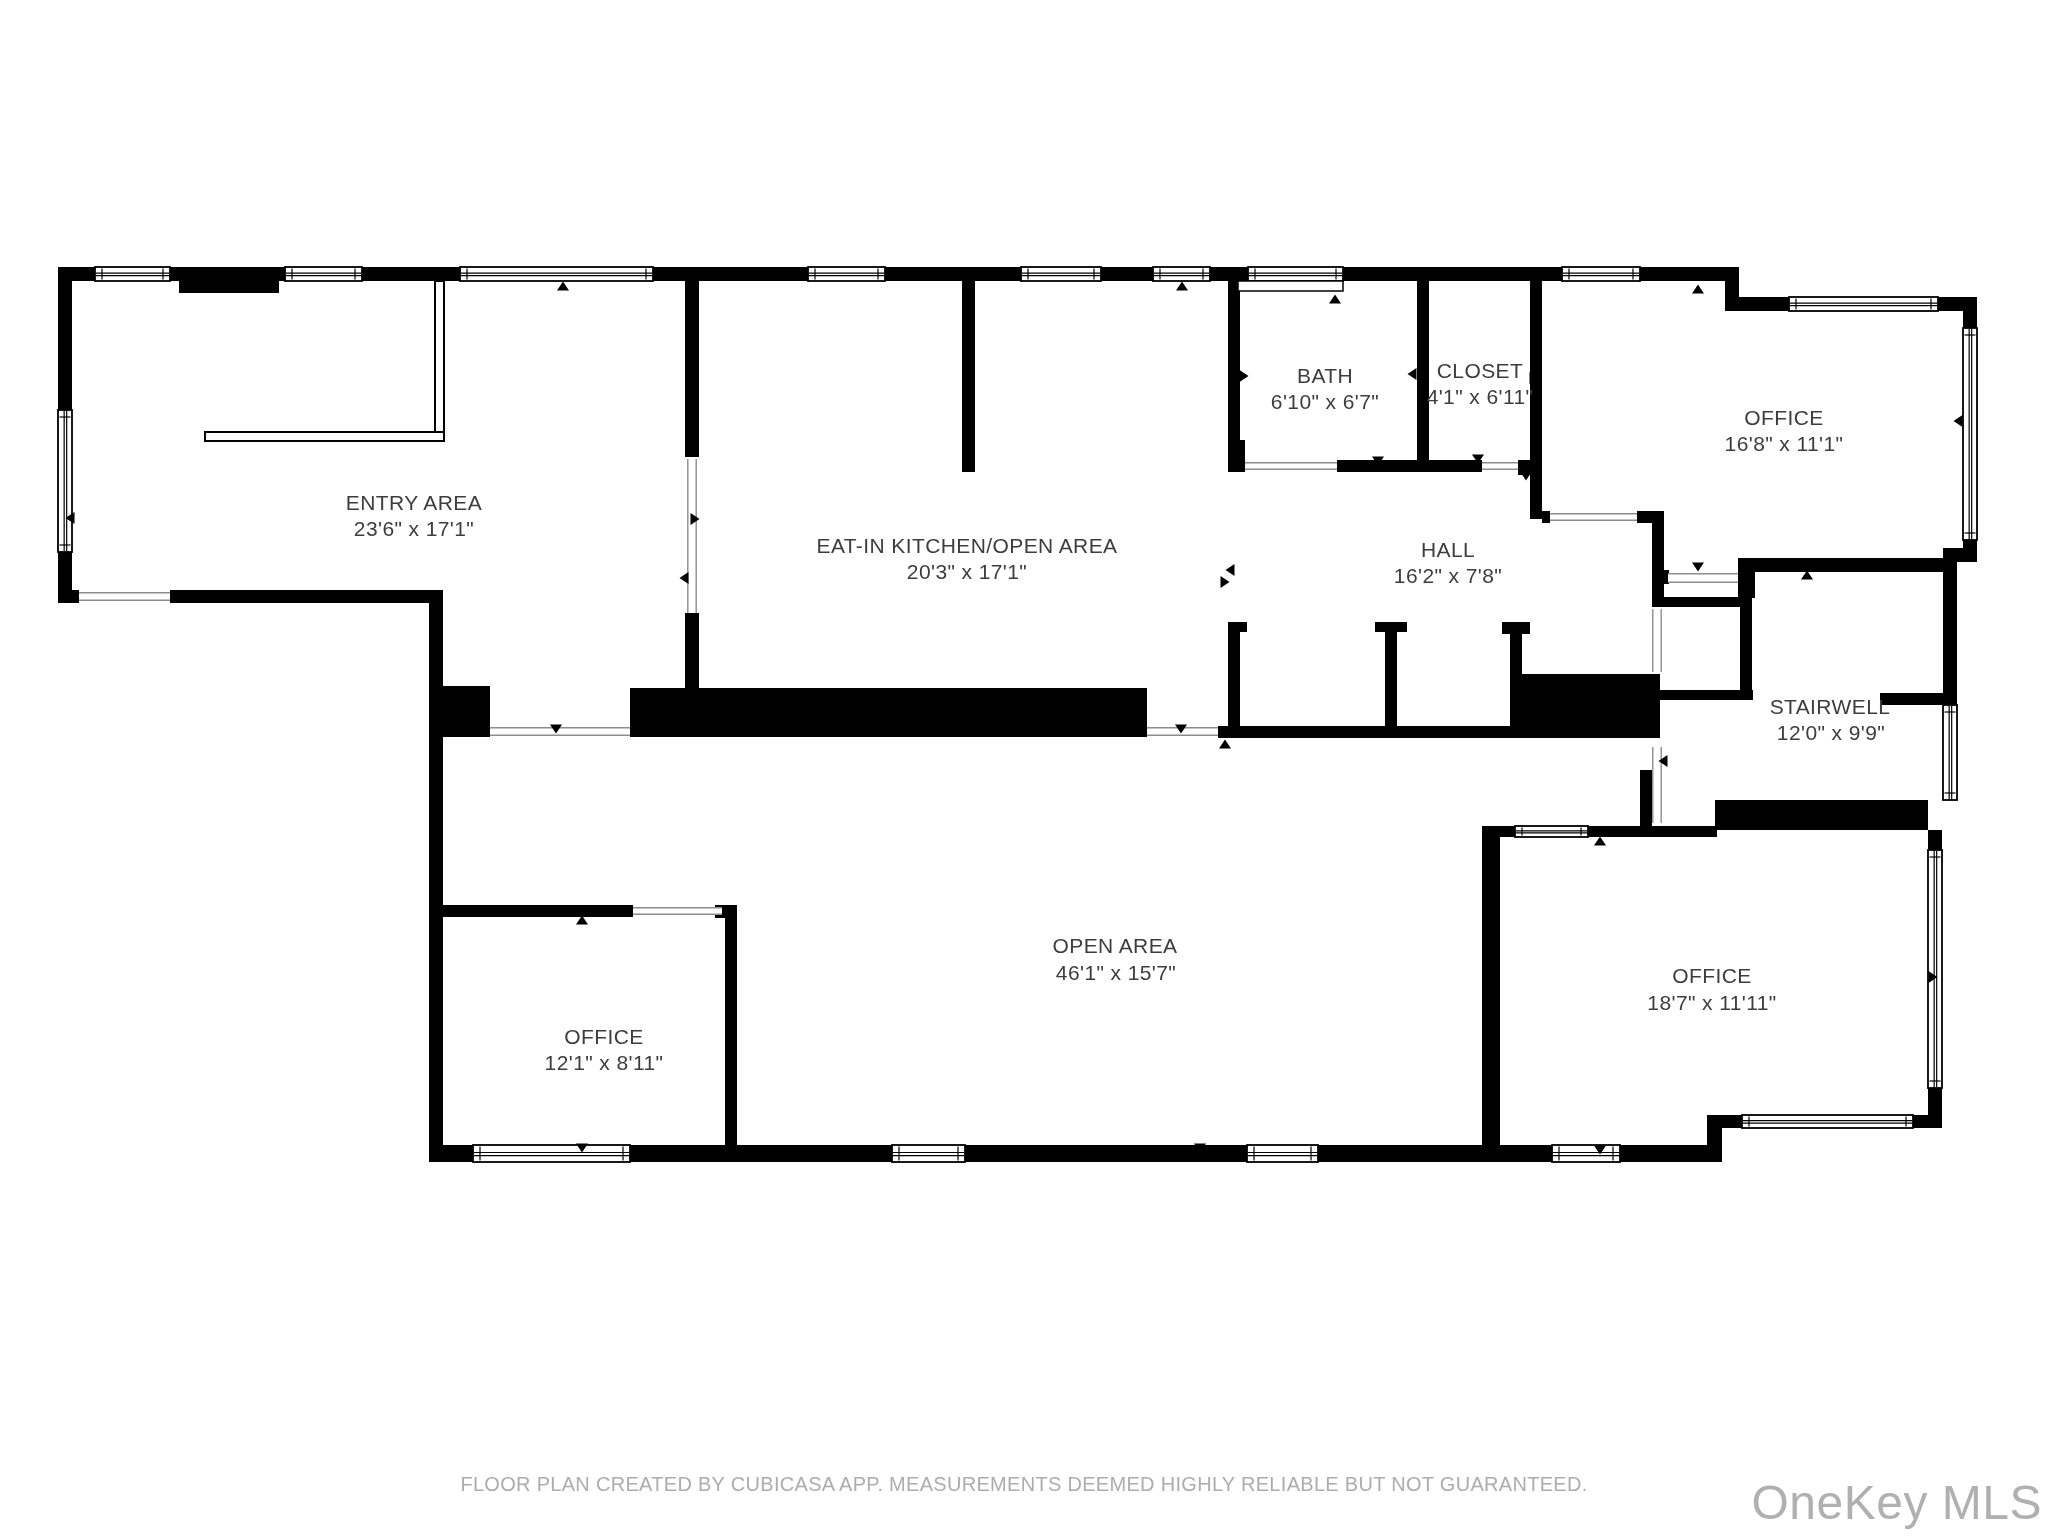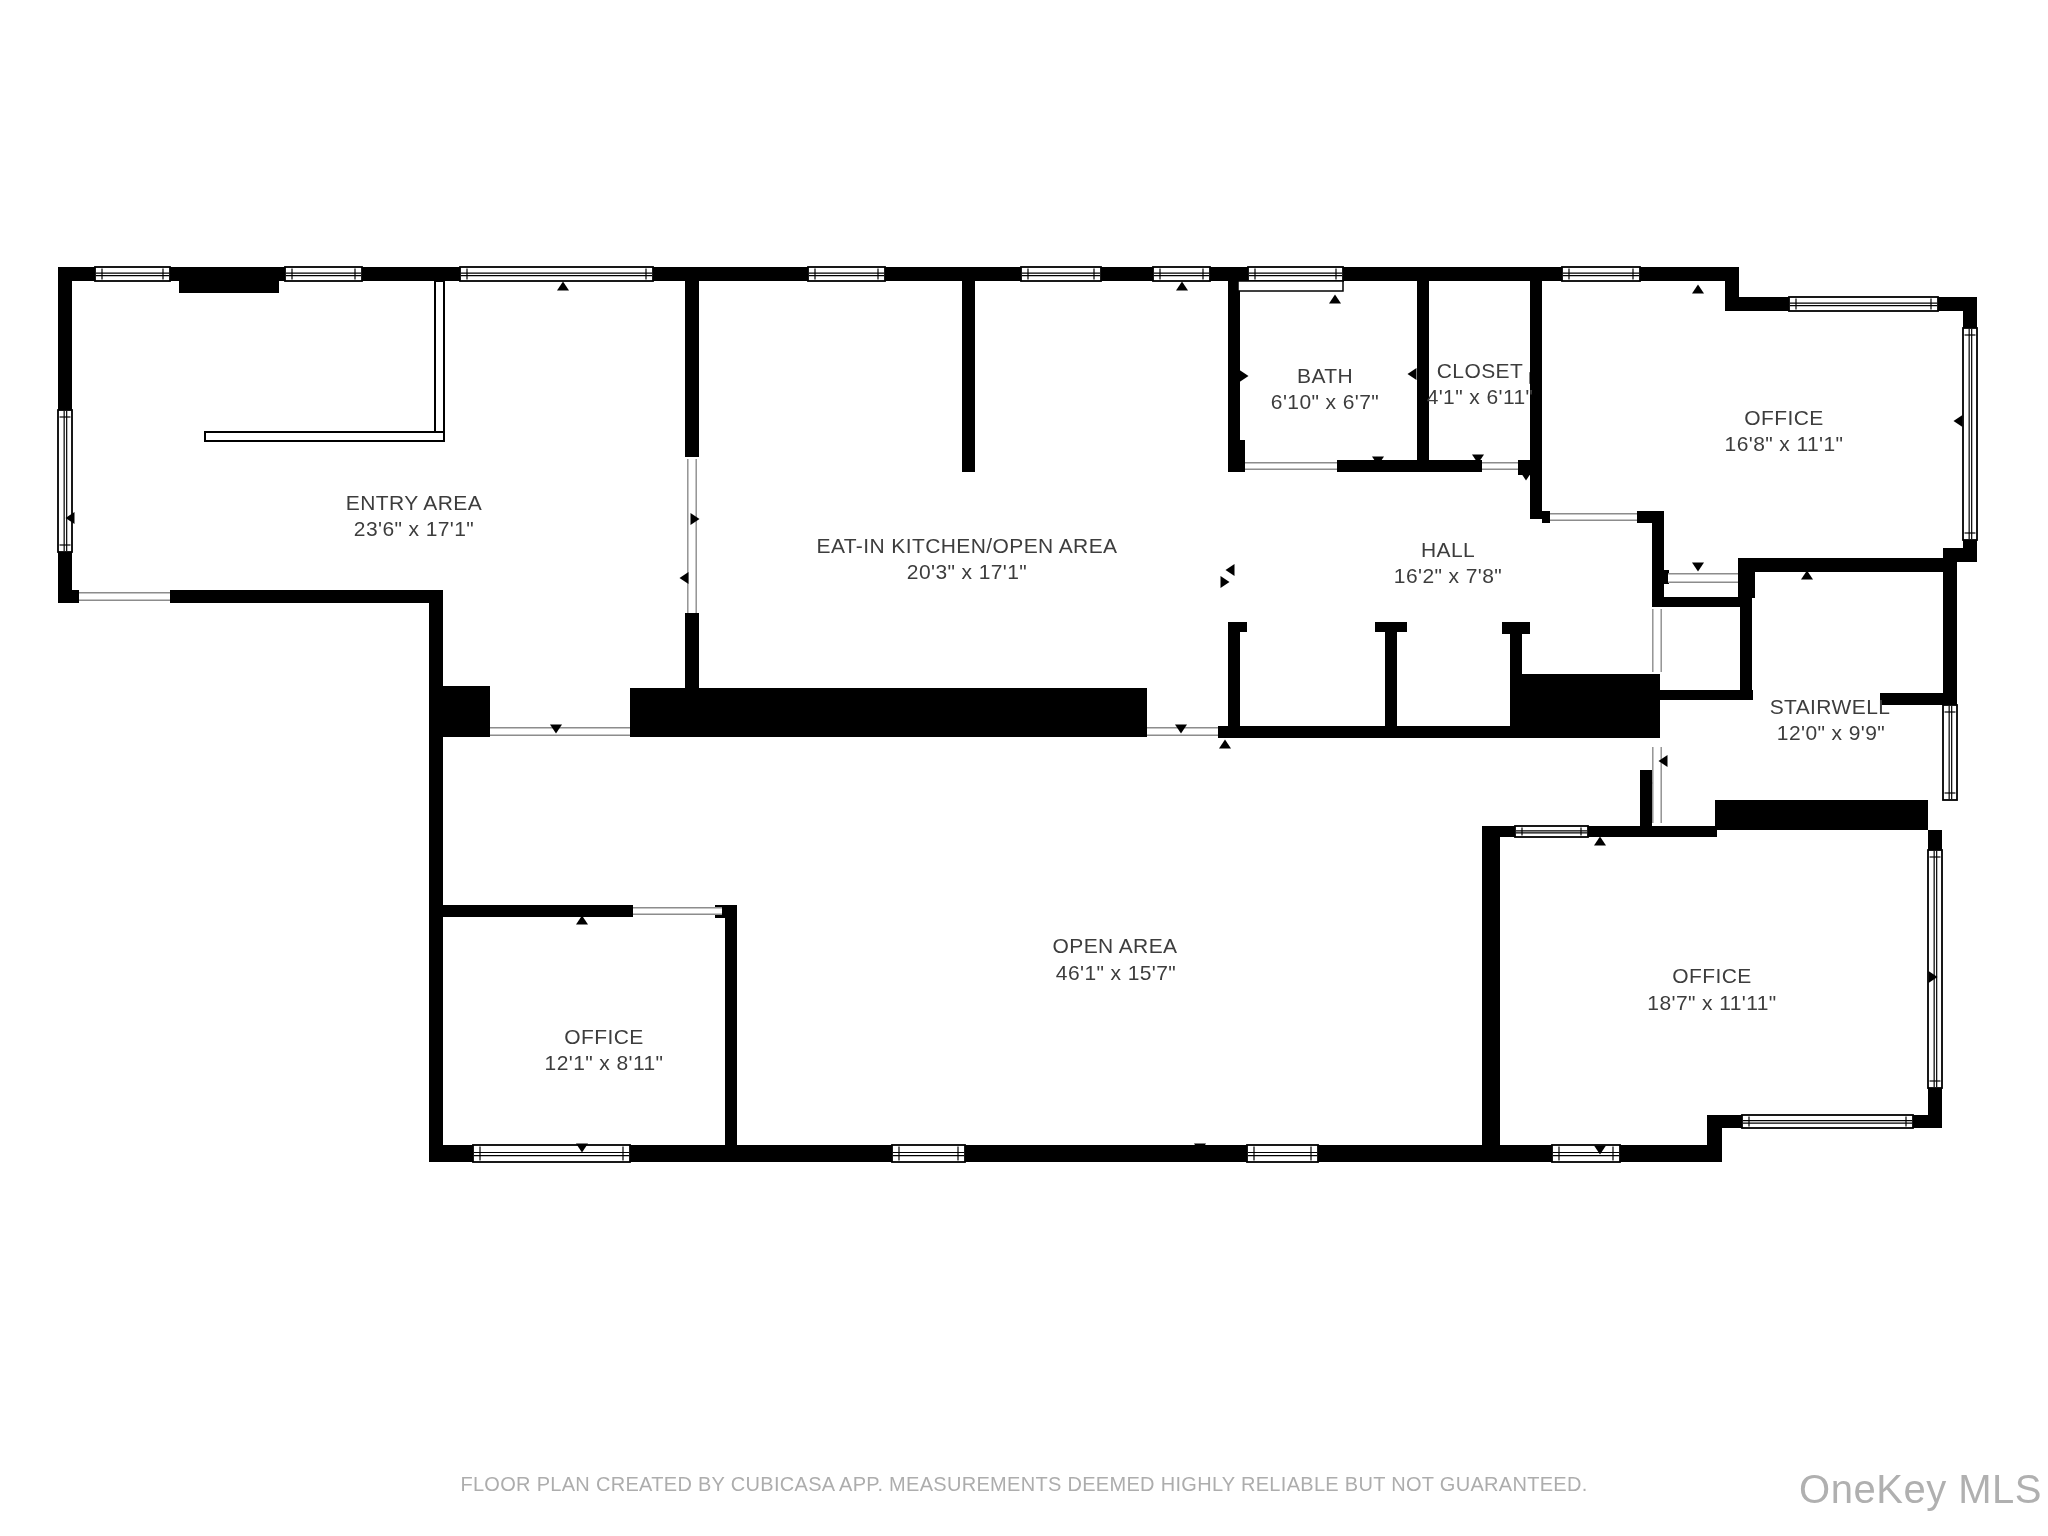--- a/index.html
+++ b/index.html
@@ -19,22 +19,22 @@
     letter-spacing:.4px;
     text-anchor:middle;
     font-family:"Liberation Sans", sans-serif;
   }
   #footer-note{
     position:absolute;left:0;right:0;bottom:40px;
     text-align:center;color:var(--footer);
     font-size:20px;letter-spacing:.3px;margin-top:22px;
   }
   #watermark{
-    position:absolute;right:6px;bottom:24px;
-    color:var(--watermark);font-size:40px;letter-spacing:.5px;
+    position:absolute;right:6px;bottom:6px;
+    color:var(--watermark);font-size:48px;letter-spacing:.5px;
   }
 </style>
 </head>
 <body>
 
 <svg width="2048" height="1536" viewBox="0 0 2048 1536">
 
   <g fill="#000">
 
     <rect x="58" y="267" width="37" height="14"></rect>

